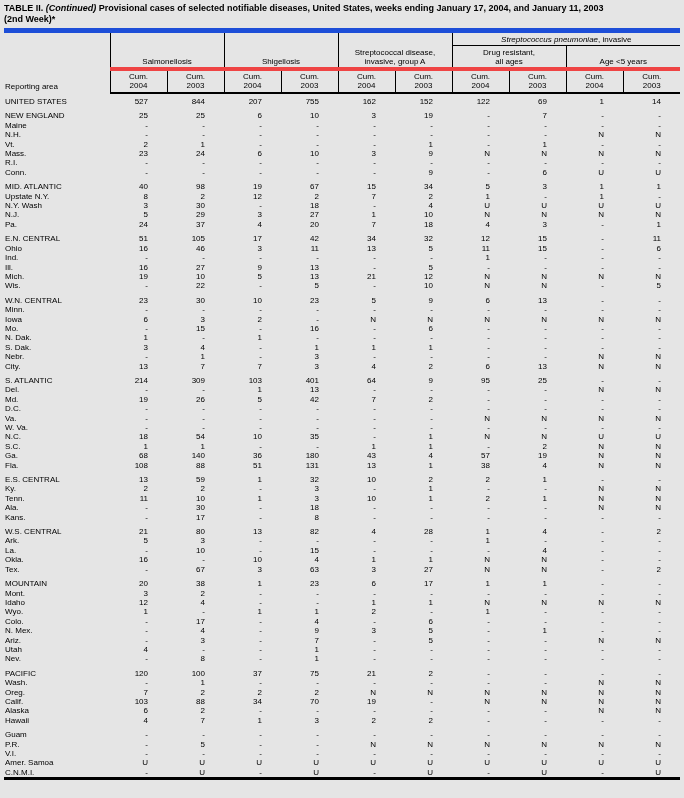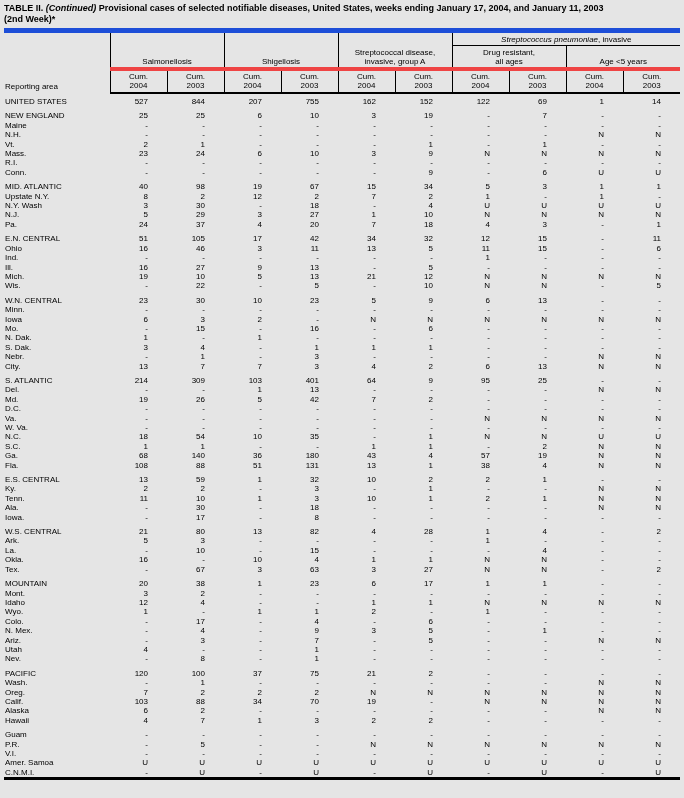--- a/index.html
+++ b/index.html
@@ -628,21 +628,21 @@
           <td class="num">-</td>
           <td class="num">18</td>
           <td class="num">-</td>
           <td class="num">-</td>
           <td class="num">-</td>
           <td class="num">-</td>
           <td class="num">N</td>
           <td class="num">N</td>
         </tr>
         <tr>
-          <td class="area">Iowa.</td>
+          <td class="area">Kans.</td>
           <td class="num">-</td>
           <td class="num">17</td>
           <td class="num">-</td>
           <td class="num">8</td>
           <td class="num">-</td>
           <td class="num">-</td>
           <td class="num">-</td>
           <td class="num">-</td>
           <td class="num">-</td>
           <td class="num">-</td>

